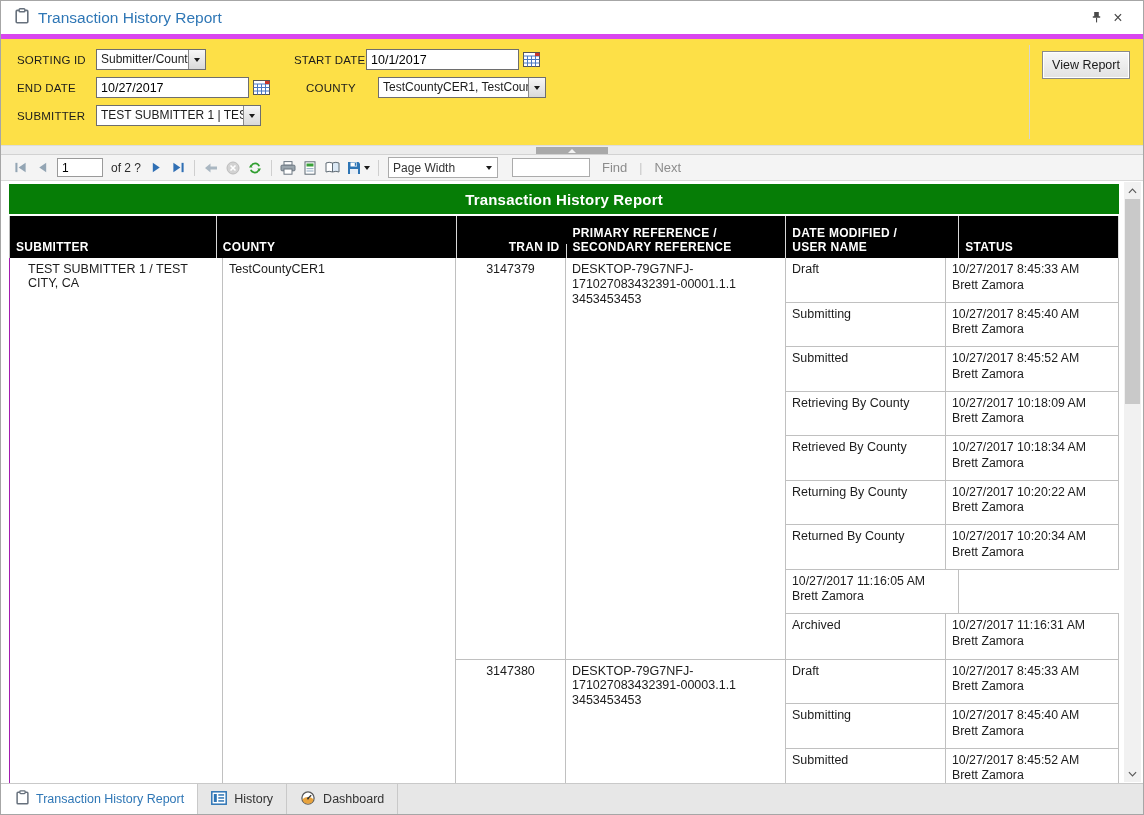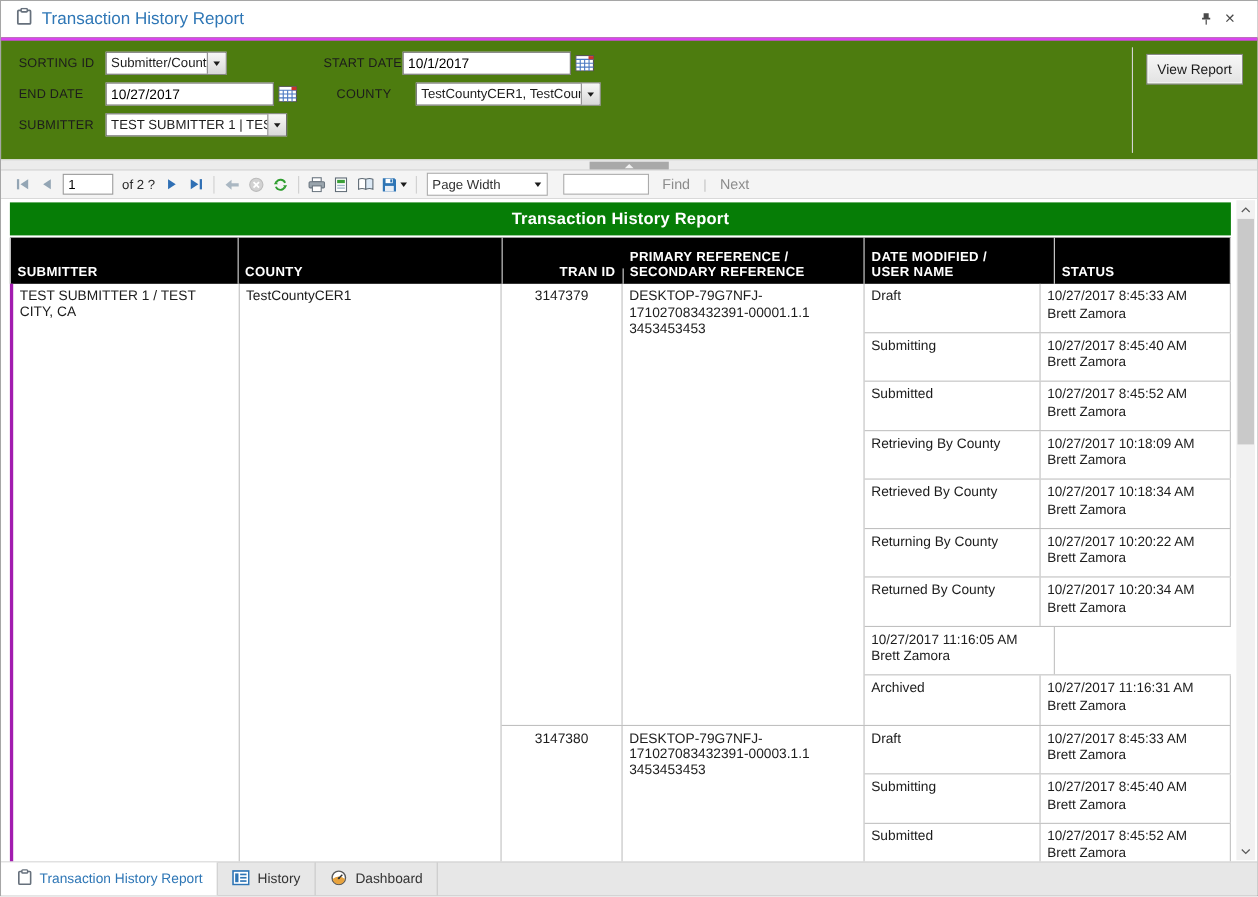--- a/index.html
+++ b/index.html
@@ -12,21 +12,21 @@
   .titlebar { height: 33px; display: flex; align-items: center; padding: 0 14px;
     background: #fff; flex: 0 0 auto; }
   .titlebar .title { color: #2f77b6; font-size: 15.5px; margin-left: 9px; }
   .titlebar .spacer { flex: 1; }
   .tb-icon-btn { width: 22px; height: 22px; display: flex; align-items: center;
     justify-content: center; cursor: default; }
   .close-x { font-size: 16px; color: #4a4a4a; line-height: 1; }
 
   
   .params { position: relative; height: 111px; flex: 0 0 auto;
-    border-top: 3px solid #d946ef; background: #4d7c0f; padding: 10px 0 0 16px;
+    border-top: 5px solid #d946ef; background: #fde047; padding: 10px 0 0 16px;
     font-size: 11.5px; color: #1c1c1c; }
   .prow { display: flex; align-items: center; margin-bottom: 7px; }
   .plabel { letter-spacing: 0.2px; }
   .combo { display: flex; height: 21px; border: 1px solid #6e6e6e; background: #fff;
     align-items: stretch; }
   .combo-text { flex: 1; padding: 2px 4px; font-size: 12px; white-space: nowrap;
     overflow: hidden; }
   .combo-btn { width: 17px; background: linear-gradient(#f7f7f7, #d9d9d9);
     border-left: 1px solid #8a8a8a; display: flex; align-items: center;
     justify-content: center; }
@@ -77,22 +77,22 @@
     font-size: 15px; display: flex; align-items: center; justify-content: center;
     margin-bottom: 2px; letter-spacing: 0.2px; }
   .thead { display: flex; background: #000; color: #fff; height: 42px;
     border-left: 1px solid #bdbdbd; }
   .th { font-weight: bold; font-size: 12px; letter-spacing: 0.3px;
     display: flex; align-items: flex-end; padding: 0 6px 4px 6px;
     white-space: pre-line; border-right: 1px solid #d9d9d9; }
   .th.c1 { width: 207px; } .th.c2 { width: 240px; }
   .th.c3 { width: 110px; justify-content: flex-end; text-align: right; margin-top: 28px; }
   .th.c4 { width: 220px; } .th.c5 { width: 160px; } .th.c6 { width: 173px; }
-  .tbody { display: flex; border-left: 3px solid #a21caf; font-size: 12.5px;
-    color: #1c1c1c; }
+  .tbody { display: flex; border-left: 1px solid #a21caf; font-size: 12.5px;
+    color: #1c1c1c; padding-left: 12px; }
   .cell { padding: 4px 6px; border-right: 1px solid #c0c0c0; }
   .cell-submitter { width: 207px; }
   .cell-county { width: 240px; }
   .trans-col { width: 663px; display: flex; flex-direction: column; }
   .tran { display: flex; }
   .tran + .tran { border-top: 1px solid #c0c0c0; }
   .tran-id-cell { width: 110px; text-align: center; }
   .ref-cell { width: 220px; overflow-wrap: break-word; line-height: 1.18; }
   .ref-secondary { display: block; }
   .status-list { width: 333px; display: flex; flex-direction: column; }

